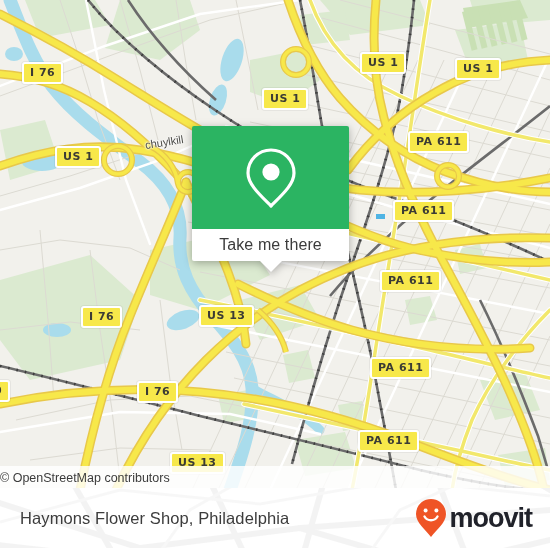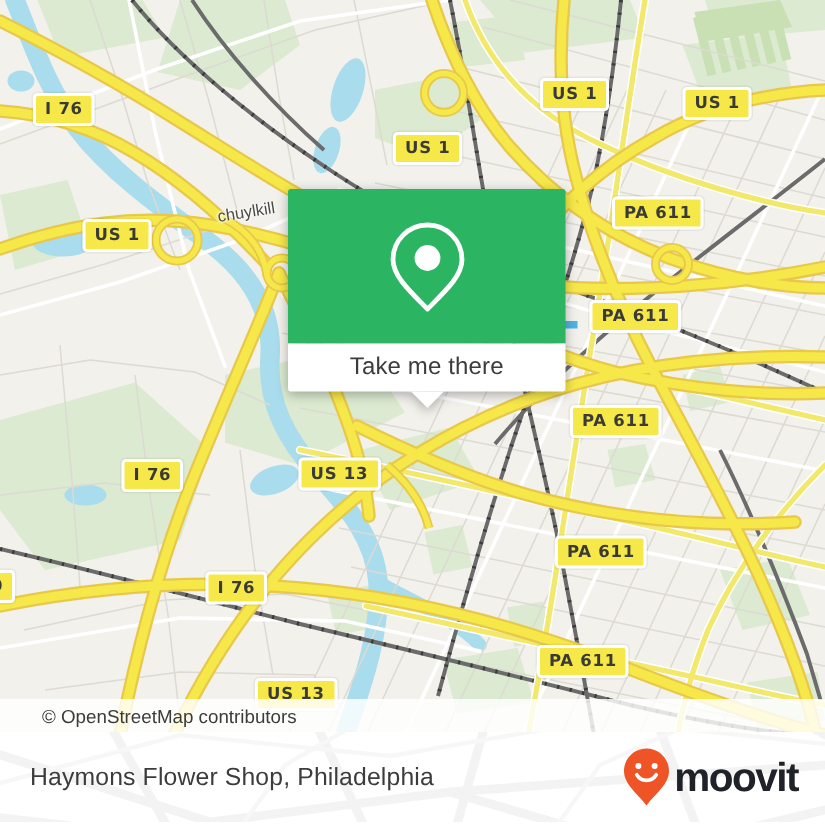--- a/index.html
+++ b/index.html
@@ -55,21 +55,21 @@
     font-size: 11px;
     white-space: nowrap;
     text-shadow: 0 0 2px #fff, 0 0 2px #fff, 0 0 3px #fff;
   }
 
   
   #popup {
     position: absolute;
     left: 192px;
     top: 126px;
-    width: 185px;
+    width: 157px;
     filter: drop-shadow(0 2px 4px rgba(0,0,0,0.30));
   }
   #popup-head {
     background: #2bb462;
     height: 103px;
     border-radius: 2px 2px 0 0;
     display: flex;
     align-items: center;
     justify-content: center;
   }
@@ -106,21 +106,21 @@
     width: 550px;
     height: 24px;
     background: rgba(255,255,255,0.82);
     display: flex;
     align-items: center;
   }
   #attribution span {
     color: #3c3c3c;
     font-family: "Liberation Sans", sans-serif;
     font-size: 12.5px;
-    padding-left: 28px;
+    padding-left: 0;
   }
 
   
   #footer {
     position: absolute;
     left: 0;
     top: 488px;
     width: 550px;
     height: 60px;
     background: #ffffff;

